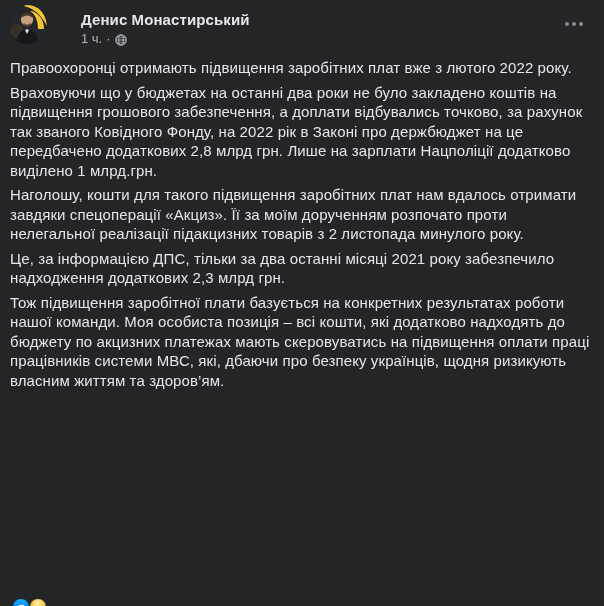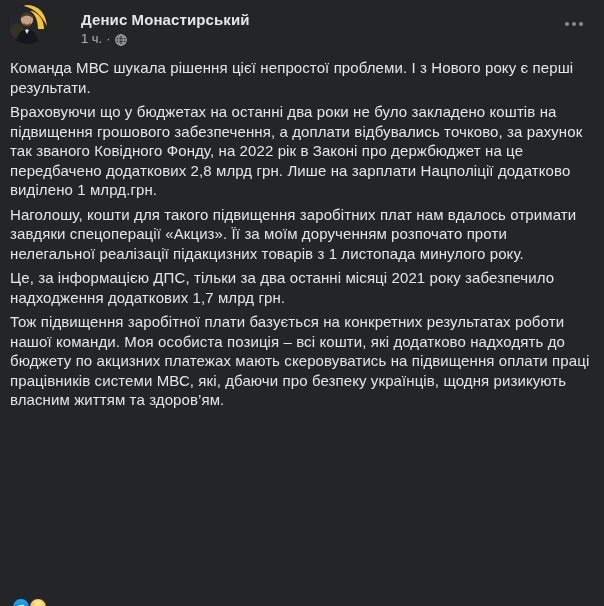--- a/index.html
+++ b/index.html
@@ -156,24 +156,24 @@
         </span>
       </div>
     </div>
 
     <div class="more-button">
       <span class="ellipsis-icon"></span>
     </div>
   </div>
 
   <div class="post-body">
-    <p>Команда МВС шукала рішення цієї непростої проблеми. І з Нового року є перші результати.</p>
+    <p>Правоохоронці отримають підвищення заробітних плат вже з лютого 2022 року.</p>
     <p>Враховуючи що у бюджетах на останні два роки не було закладено коштів на підвищення грошового забезпечення, а доплати відбувались точково, за рахунок так званого Ковідного Фонду, на 2022 рік в Законі про держбюджет на це передбачено додаткових 2,8 млрд грн. Лише на зарплати Нацполіції додатково виділено 1 млрд.грн.</p>
-    <p>Наголошу, кошти для такого підвищення заробітних плат нам вдалось отримати завдяки спецоперації «Акциз». Її за моїм дорученням розпочато проти нелегальної реалізації підакцизних товарів з 1 листопада минулого року.</p>
-    <p>Це, за інформацією ДПС, тільки за два останні місяці 2021 року забезпечило надходження додаткових 1,7 млрд грн.</p>
+    <p>Наголошу, кошти для такого підвищення заробітних плат нам вдалось отримати завдяки спецоперації «Акциз». Її за моїм дорученням розпочато проти нелегальної реалізації підакцизних товарів з 2 листопада минулого року.</p>
+    <p>Це, за інформацією ДПС, тільки за два останні місяці 2021 року забезпечило надходження додаткових 2,3 млрд грн.</p>
     <p>Тож підвищення заробітної плати базується на конкретних результатах роботи нашої команди. Моя особиста позиція – всі кошти, які додатково надходять до бюджету по акцизних платежах мають скеровуватись на підвищення оплати праці працівників системи МВС, які, дбаючи про безпеку українців, щодня ризикують власним життям та здоров’ям.</p>
 
   </div>
 
   <div class="reactions-row">
     <span class="reaction reaction-like"></span>
     <span class="reaction reaction-haha"></span>
   </div>
 
 </div>

